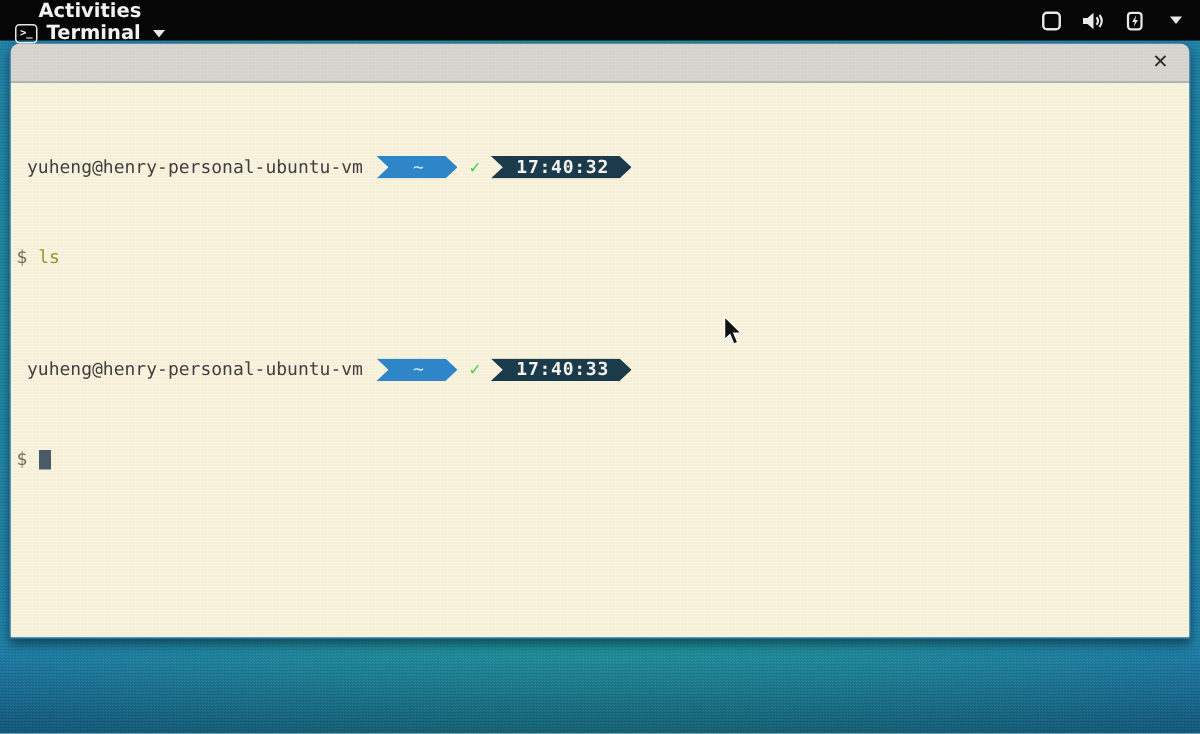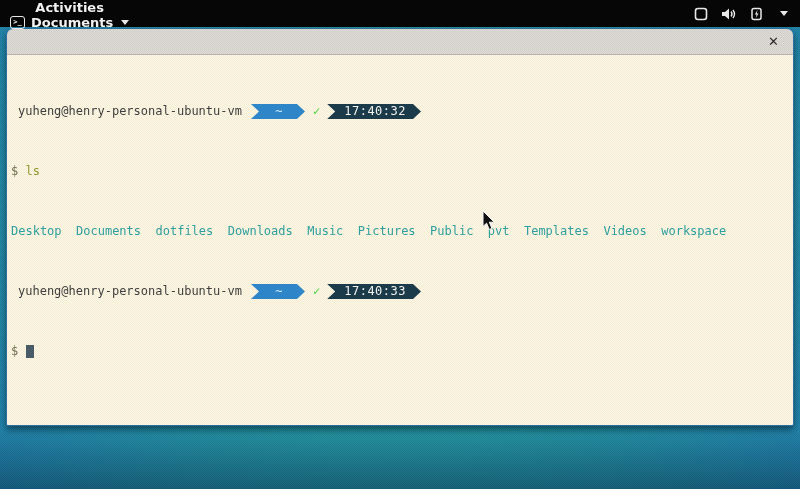--- a/index.html
+++ b/index.html
@@ -73,21 +73,21 @@
   }
   .tline{ height:15px; display:flex; align-items:center; }
   .prompt-user{ color:#3f3f3f; padding-left:7px; }
   .ribbon{
     display:inline-flex; align-items:center; justify-content:center;
     height:15px; margin-left:9px;
     clip-path:polygon(0 0, calc(100% - 8px) 0, 100% 50%, calc(100% - 8px) 100%, 0 100%, 8px 50%);
   }
   .ribbon.path{ background:#2e86c8; color:#cfe9fb; min-width:54px; padding:0 14px 0 16px; }
   .ribbon.time{ background:#1b3b4b; color:#f2f2ee; padding:0 15px 0 17px; margin-left:7px;
-    font-weight:normal; letter-spacing:.5px;}
+    font-weight:bold; letter-spacing:.5px;}
   .check{ color:#3fd23f; margin-left:8px; font-weight:bold; }
   .dollar{ color:#6e7050; }
   .cmd{ color:#95972c; }
   .dirs{ color:#2f9e9e; }
   .cursor-block{
     display:inline-block; width:8px; height:13px; background:#4a5b68;
     vertical-align:middle; margin-left:1px;
   }
 
   
@@ -96,21 +96,21 @@
 </head>
 <body>
 
 <div class="topbar">
   <div class="tb-left">
     <div class="tb-activities">
       <span>Activities</span>
     </div>
     <div class="tb-appmenu">
       <span class="term-glyph">&gt;_</span>
-      <span>Documents</span>
+      <span>Terminal</span>
       <span class="caret-down"></span>
     </div>
   </div>
   <div class="tb-right">
     <svg width="14" height="14" viewBox="0 0 14 14">
       <rect x="1.5" y="1.5" width="11" height="11" rx="2.5" fill="none" stroke="#e8e8e8" stroke-width="1.6"></rect>
     </svg>
     <svg width="16" height="14" viewBox="0 0 16 14">
       <polygon points="1,5 4,5 8,1.5 8,12.5 4,9 1,9" fill="#e8e8e8"></polygon>
       <path d="M10 4.5 q2 2.5 0 5" stroke="#e8e8e8" stroke-width="1.4" fill="none"></path>
@@ -137,21 +137,20 @@
       <span class="check">✓</span>
       <span class="ribbon time">17:40:32</span>
     </div>
     
     <div class="tline">
       <span class="dollar">$</span>
       <span> </span>
       <span class="cmd">ls</span>
     </div>
     
-    <div class="tline dirs">Desktop  Documents  dotfiles  Downloads  Music  Pictures  Public  pvt  Templates  Videos  workspace</div>
     
     <div class="tline">
       <span class="prompt-user">yuheng@henry-personal-ubuntu-vm</span>
       <span class="ribbon path">~</span>
       <span class="check">✓</span>
       <span class="ribbon time">17:40:33</span>
     </div>
     
     <div class="tline">
       <span class="dollar">$</span>

